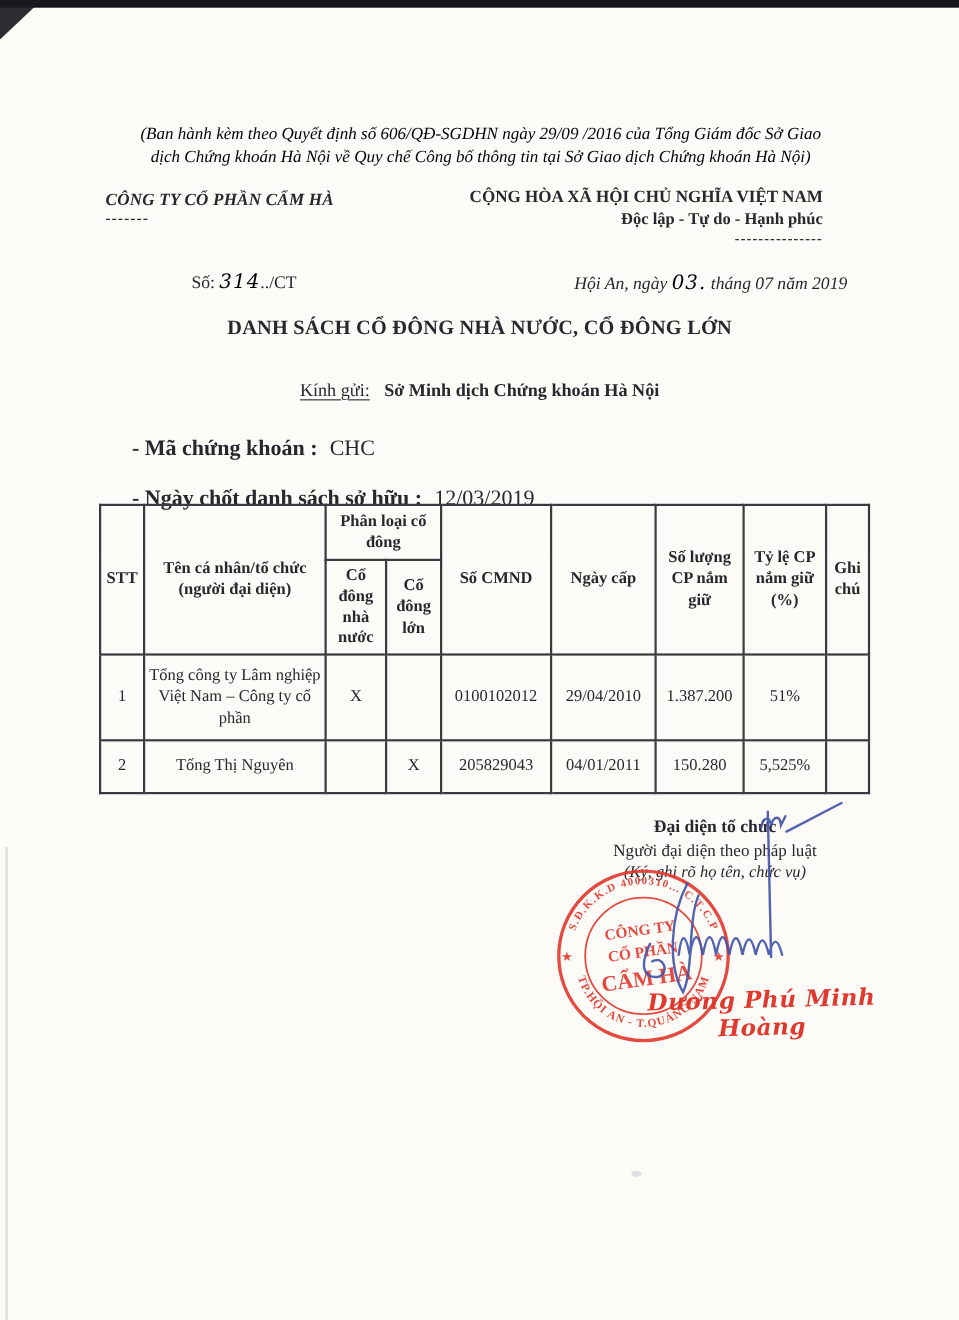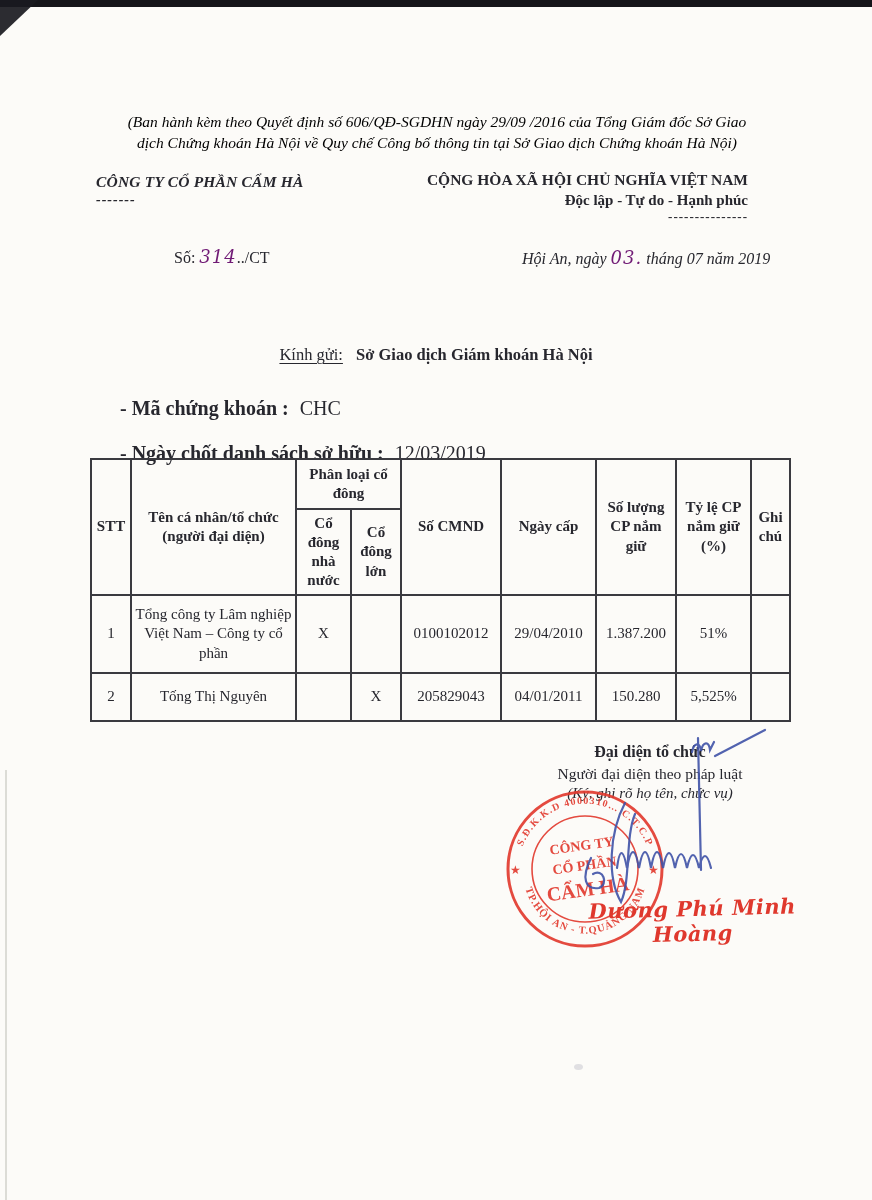--- a/index.html
+++ b/index.html
@@ -20,21 +20,21 @@
              font-style:italic;font-size:15.5px;line-height:21px;color:#000000;}
   .lh-left{position:absolute;top:173px;left:96px;width:262px;text-align:left;font-style:italic;}
   .lh-company{font-weight:bold;font-size:15.5px;letter-spacing:.2px;}
   .lh-rule{font-weight:bold;font-size:14px;letter-spacing:1px;margin-top:1px;}
   .lh-right{position:absolute;top:171px;left:392px;width:356px;text-align:right;}
   .lh-national{font-weight:bold;font-size:15.5px;}
   .lh-motto{font-weight:bold;font-size:15px;margin-top:3px;}
   .lh-motto-rule{font-weight:bold;font-size:13px;letter-spacing:1px;}
   .ref-left{position:absolute;top:246px;left:174px;font-size:16px;}
   .ref-right{position:absolute;top:247px;left:522px;width:310px;font-style:italic;font-size:16px;}
-  .hand-ink{color:#701a75;font-style:italic;font-size:18px;letter-spacing:1px;
+  .hand-ink{color:#000000;font-style:italic;font-size:18px;letter-spacing:1px;
             font-family:"DejaVu Serif", serif;}
   .doc-title{position:absolute;top:289px;left:0;width:100%;text-align:center;
              font-weight:bold;font-size:18.5px;letter-spacing:.2px;}
   .recipient{position:absolute;top:345px;left:0;width:100%;text-align:center;font-size:16.5px;}
   .recipient .r-label{text-decoration:underline;text-underline-offset:3px;}
   .recipient .r-value{font-weight:bold;margin-left:9px;}
   .meta-line{position:absolute;left:120px;font-size:20px;}
   .meta-1{top:397px;} .meta-2{top:442px;text-align:center;}
   .meta-label{font-weight:bold;} .meta-value{margin-left:6px;}
   
@@ -85,24 +85,25 @@
   <div class="ref-left">
     <span>Số:</span>
     <span class="hand-ink">314</span><span>../CT</span>
   </div>
   <div class="ref-right">
     <span>Hội An, ngày</span>
     <span class="hand-ink">03.</span>
     <span>tháng 07 năm 2019</span>
   </div>
 
+  <div class="doc-title">DANH SÁCH CỔ ĐÔNG NHÀ NƯỚC, CỔ ĐÔNG LỚN</div>
 
   <div class="recipient">
     <span class="r-label">Kính gửi:</span>
-    <span class="r-value">Sở Giao dịch Giám khoán Hà Nội</span>
+    <span class="r-value">Sở Minh dịch Chứng khoán Hà Nội</span>
   </div>
 
   <div class="meta-line meta-1">
     <span class="meta-label">- Mã chứng khoán :</span>
     <span class="meta-value">CHC</span>
   </div>
   <div class="meta-line meta-2">
     <span class="meta-label">- Ngày chốt danh sách sở hữu :</span>
     <span class="meta-value">12/03/2019</span>
   </div>

